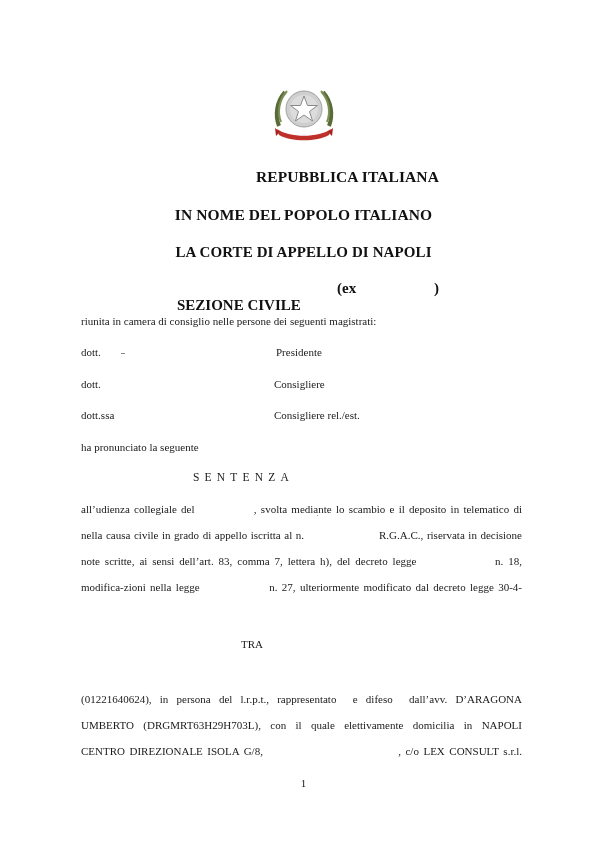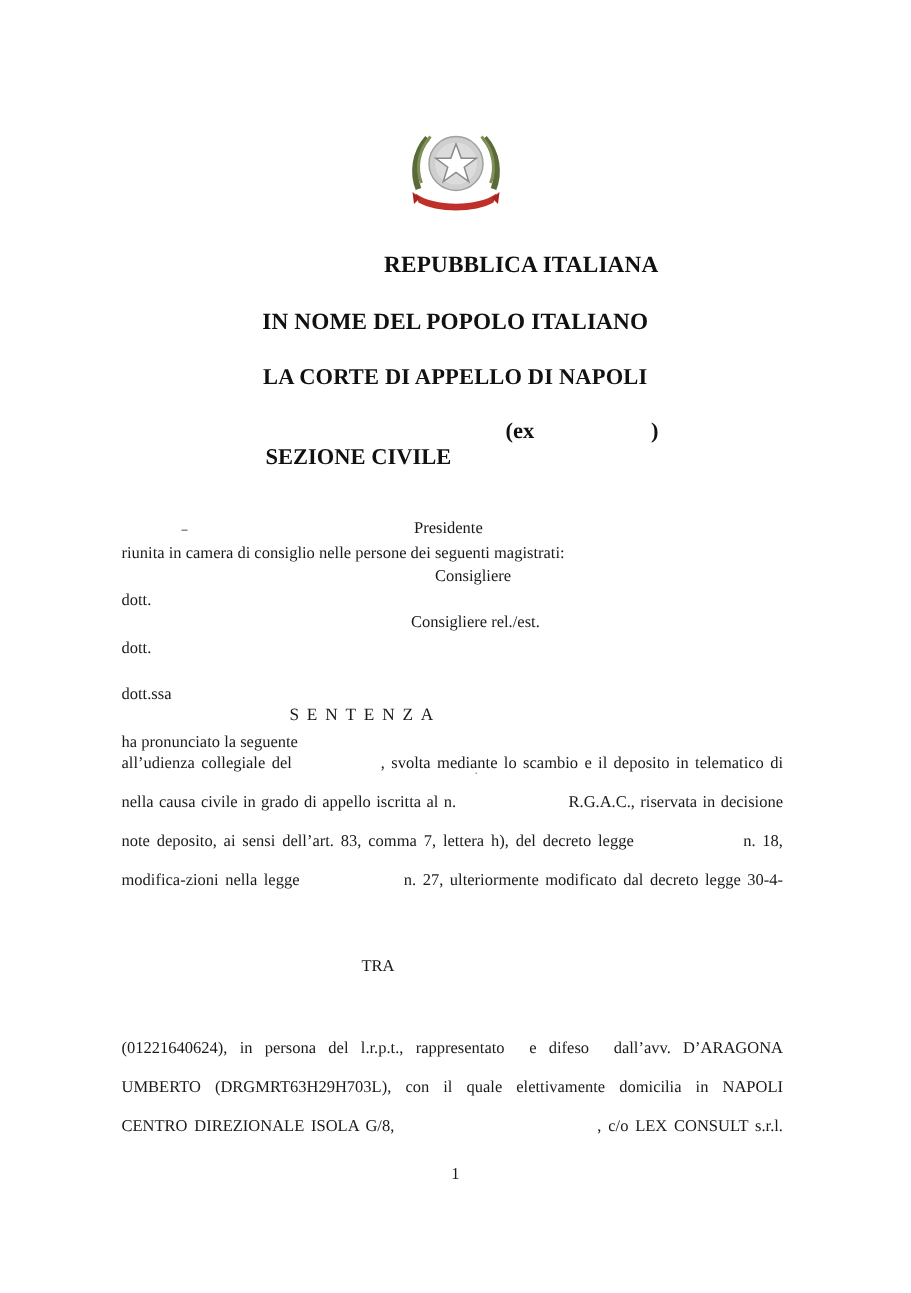--- a/index.html
+++ b/index.html
@@ -9,21 +9,21 @@
     }
     .page { position: absolute; left: 0; top: 0; width: 607px; height: 862px; background: #fff; }
     .emblem { position: absolute; left: 271px; top: 82px; width: 66px; height: 62px; }
     .hdr { position: absolute; left: 0; width: 607px; text-align: center; font-weight: bold; font-size: 15.5px; color: #111; letter-spacing: 0.1px; }
     .h1 { top: 168px; margin-left: 44px; }
     .h2 { top: 206px; }
     .h3 { top: 244px; font-size: 15px; }
     .sez { position: absolute; top: 280px; left: 162px; font-weight: bold; font-size: 15px; color: #111; white-space: pre; }
     .sez .ex { position: absolute; left: 175px; top: 0; }
     .sez .cl { position: absolute; left: 272px; top: 0; }
-    .txt { position: absolute; font-size: 11px; color: #1a1a1a; white-space: nowrap; margin-top: 48px; }
+    .txt { position: absolute; font-size: 11px; color: #1a1a1a; white-space: nowrap; }
     .mag-role { position: absolute; font-size: 11px; white-space: nowrap; }
     .sentenza { position: absolute; top: 471px; left: 0; width: 487px; text-align: center; font-size: 11.5px; letter-spacing: 5.2px; }
     .para { position: absolute; left: 81px; width: 441px; font-size: 11px; line-height: 26px; text-align: justify; }
     .line { display: block; height: 26px; white-space: nowrap; text-align-last: justify; text-align: justify; }
     .line.last { text-align-last: left; }
     .tra { position: absolute; top: 638px; left: 0; width: 504px; text-align: center; font-size: 11px; }
     .pagenum { position: absolute; top: 777px; left: 0; width: 607px; text-align: center; font-size: 11px; }
     .redact-mark { position: absolute; left: 121px; top: 353px; width: 4px; height: 1px; background: #888; }
     .dot-mark { position: absolute; left: 317px; top: 515px; width: 1px; height: 1px; background: #999; }
   </style>
@@ -60,33 +60,33 @@
     <span class="cl">)</span>
   </div>
 
   <div class="txt" style="top:315px; left:81px;">riunita in camera di consiglio nelle persone dei seguenti magistrati:</div>
 
   <div class="txt" style="top:346px; left:81px;">dott.</div>
   <div class="redact-mark"></div>
   <div class="mag-role" style="top:346px; left:276px;">Presidente</div>
 
   <div class="txt" style="top:378px; left:81px;">dott.</div>
-  <div class="mag-role" style="top:378px; left:274px;margin-left:16px;">Consigliere</div>
+  <div class="mag-role" style="top:378px; left:274px;">Consigliere</div>
 
   <div class="txt" style="top:409px; left:81px;">dott.ssa</div>
   <div class="mag-role" style="top:409px; left:274px;">Consigliere rel./est.</div>
 
   <div class="txt" style="top:441px; left:81px;">ha pronunciato la seguente</div>
 
   <div class="sentenza">SENTENZA</div>
 
   <div class="para" style="top:496px;">
     <span class="line" style="white-space: pre;">all’udienza collegiale del              , svolta mediante lo scambio e il deposito in telematico di</span>
     <span class="line" style="white-space: pre;">nella causa civile in grado di appello iscritta al n.                     R.G.A.C., riservata in decisione</span>
-    <span class="line" style="white-space: pre;">note deposito, ai sensi dell’art. 83, comma 7, lettera h), del decreto legge                n. 18,</span>
+    <span class="line" style="white-space: pre;">note scritte, ai sensi dell’art. 83, comma 7, lettera h), del decreto legge                n. 18,</span>
     <span class="line" style="white-space: pre;">modifica-zioni nella legge                n. 27, ulteriormente modificato dal decreto legge 30-4-</span>
   </div>
   <div class="dot-mark"></div>
 
   <div class="tra">TRA</div>
 
   <div class="para" style="top:686px;">
     <span class="line" style="white-space: pre;">(01221640624), in persona del l.r.p.t., rappresentato  e difeso  dall’avv. D’ARAGONA</span>
     <span class="line" style="white-space: pre;">UMBERTO (DRGMRT63H29H703L), con il quale elettivamente domicilia in NAPOLI</span>
     <span class="line" style="white-space: pre;">CENTRO DIREZIONALE ISOLA G/8,                              , c/o LEX CONSULT s.r.l.</span>

